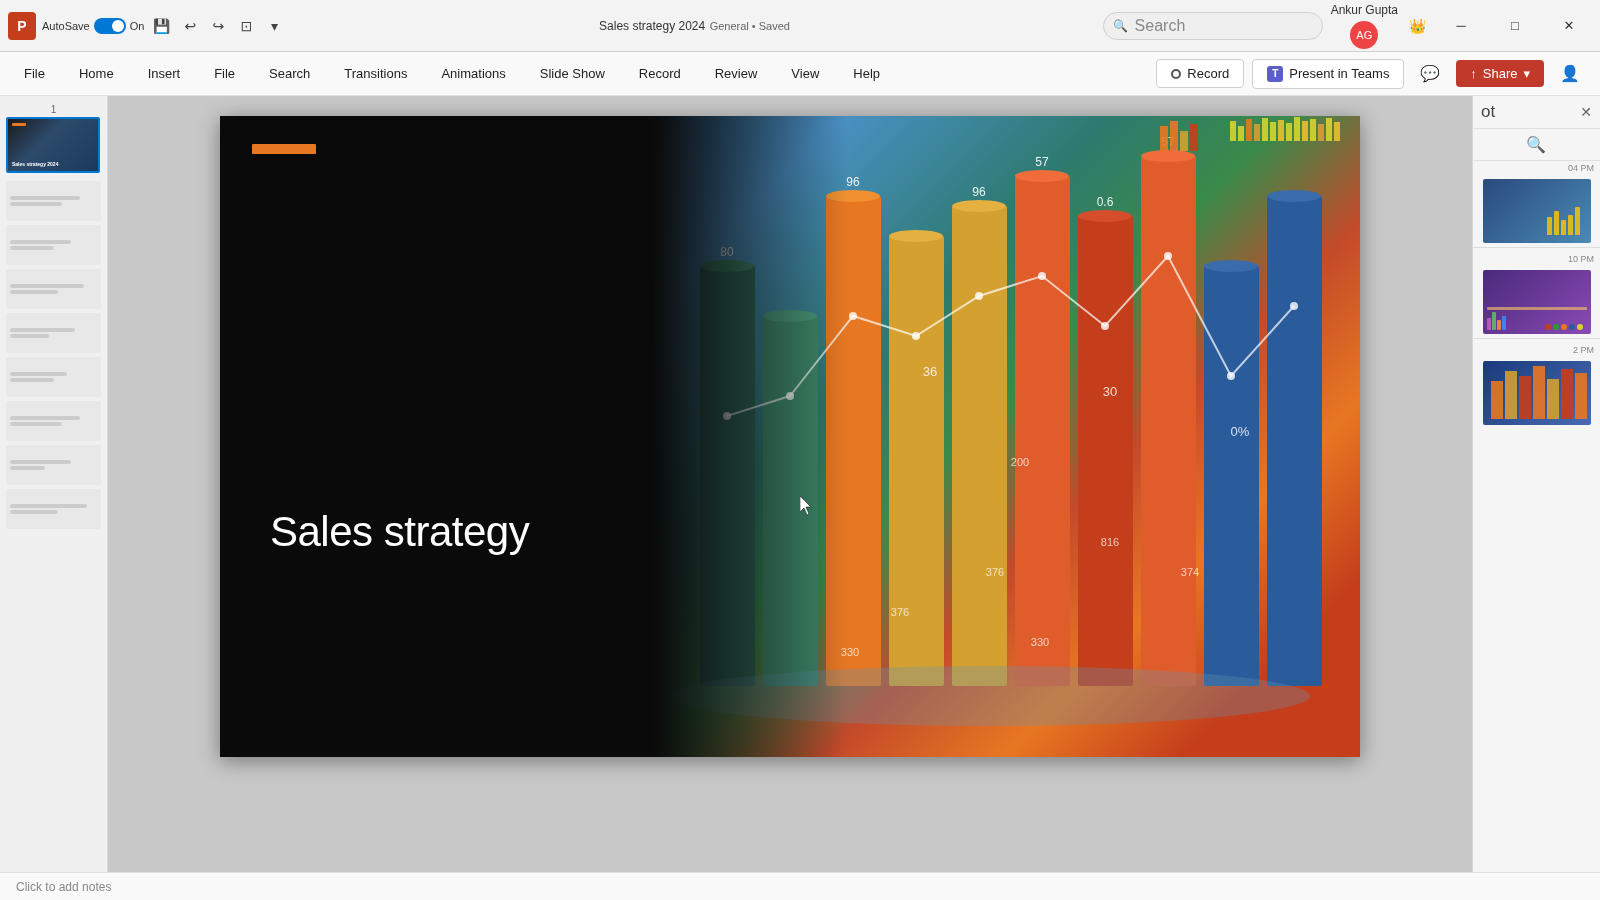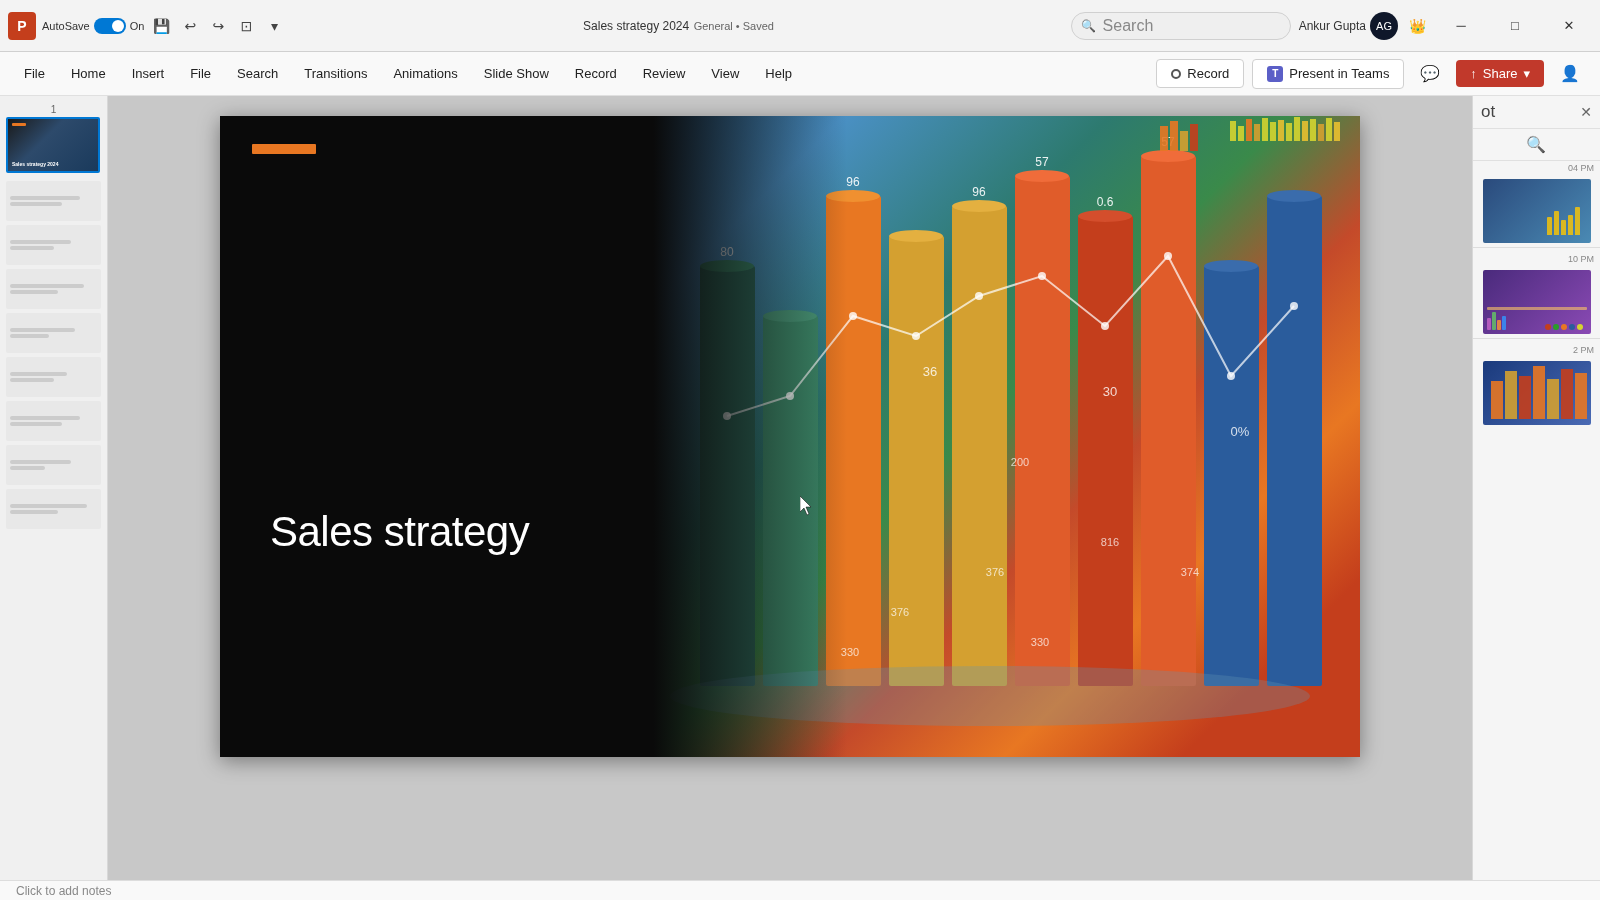--- a/index.html
+++ b/index.html
@@ -19,35 +19,35 @@
     .powerpoint-logo { width: 28px; height: 28px; background: #c43e1c; border-radius: 4px; display: flex; align-items: center; justify-content: center; color: white; font-weight: bold; font-size: 14px; }
     .autosave-area { display: flex; align-items: center; gap: 4px; font-size: 11px; color: #333; }
     .toggle { width: 32px; height: 16px; background: #0078d4; border-radius: 8px; position: relative; display: inline-block; }
     .toggle::after { content: ''; position: absolute; width: 12px; height: 12px; background: white; border-radius: 50%; top: 2px; right: 2px; }
     .toolbar-icons { display: flex; align-items: center; gap: 4px; }
     .toolbar-icon { width: 24px; height: 24px; display: flex; align-items: center; justify-content: center; cursor: pointer; color: #444; font-size: 14px; border-radius: 3px; }
     .title-center { flex: 1; display: flex; align-items: center; justify-content: center; }
     .doc-title { font-size: 12px; color: #333; font-weight: 500; }
     .search-box { width: 220px; height: 28px; background: #efefef; border: 1px solid #d0d0d0; border-radius: 14px; display: flex; align-items: center; padding: 0 10px; gap: 6px; font-size: 12px; color: #666; }
     .title-bar-right { display: flex; align-items: center; gap: 8px; flex: 0 0 auto; }
-    .user-area { display: flex; align-items: center; gap: 4px; font-size: 12px; color: #333; }
-    .user-avatar { width: 28px; height: 28px; border-radius: 50%; background: #0f172a; display: flex; align-items: center; justify-content: center; color: white; font-size: 11px; overflow: hidden; }
+    .user-area { display: flex; align-items: center; gap: 4px; font-size: 12px; color: #333; flex-direction: column; }
+    .user-avatar { width: 28px; height: 28px; border-radius: 50%; background: #ef4444; display: flex; align-items: center; justify-content: center; color: white; font-size: 11px; overflow: hidden; }
     .win-btn { width: 46px; height: 32px; display: flex; align-items: center; justify-content: center; cursor: pointer; font-size: 13px; color: #333; }
 
     
     .menu-bar {
       height: 44px;
       background: #f9f9f9;
       display: flex;
       align-items: center;
       padding: 0 12px;
       border-bottom: 1px solid #e0e0e0;
       gap: 2px;
     }
-    .menu-bar-left { display: flex; align-items: center; gap: 2px; flex: 1; }
+    .menu-bar-left { display: flex; align-items: center; gap: 10px; flex: 1; }
     .menu-item { padding: 6px 12px; font-size: 13px; color: #222; cursor: pointer; border-radius: 3px; white-space: nowrap; }
     .menu-bar-right { display: flex; align-items: center; gap: 8px; }
     .btn-record { display: flex; align-items: center; gap: 6px; padding: 6px 14px; border: 1px solid #d0d0d0; border-radius: 4px; font-size: 13px; cursor: pointer; background: white; color: #222; }
     .record-dot { width: 10px; height: 10px; border-radius: 50%; border: 2px solid #555; display: inline-block; }
     .btn-present { display: flex; align-items: center; gap: 6px; padding: 6px 14px; border: 1px solid #d0d0d0; border-radius: 4px; font-size: 13px; cursor: pointer; background: white; color: #222; }
     .teams-icon { width: 16px; height: 16px; background: #5b5fc7; border-radius: 3px; display: flex; align-items: center; justify-content: center; color: white; font-size: 10px; font-weight: bold; }
     .btn-share { display: flex; align-items: center; gap: 6px; padding: 6px 14px; background: #c1392b; border: none; border-radius: 4px; font-size: 13px; cursor: pointer; color: white; }
     .icon-comment { font-size: 16px; cursor: pointer; color: #444; padding: 4px 8px; }
     .icon-person { font-size: 16px; cursor: pointer; color: #444; padding: 4px 8px; }
 
@@ -129,21 +129,21 @@
     
     .chart-area {
       position: absolute;
       right: 0;
       top: 0;
       width: 760px;
       height: 100%;
       z-index: 1;
       overflow: hidden;
     }
-    .notes-bar { bottom: 0; position: absolute; left: 0; right: 0; height: 20px; background: #f9f9f9; border-top: 1px solid #ddd; display: flex; align-items: center; padding: 0 16px; margin-top: 48px; }
+    .notes-bar { bottom: 0; position: absolute; left: 0; right: 0; height: 28px; background: #f9f9f9; border-top: 1px solid #ddd; display: flex; align-items: center; padding: 0 16px; margin-top: 48px; }
     .notes-text { font-size: 12px; color: #888; cursor: text; }
     .orange-accent { position: absolute; top: 28px; left: 32px; width: 64px; height: 10px; background: #e87722; border-radius: 1px; z-index: 10; }
     .slide-title-text {
       position: absolute;
       bottom: 200px;
       left: 50px;
       z-index: 10;
       color: white;
       font-size: 42px;
       font-weight: 300;

